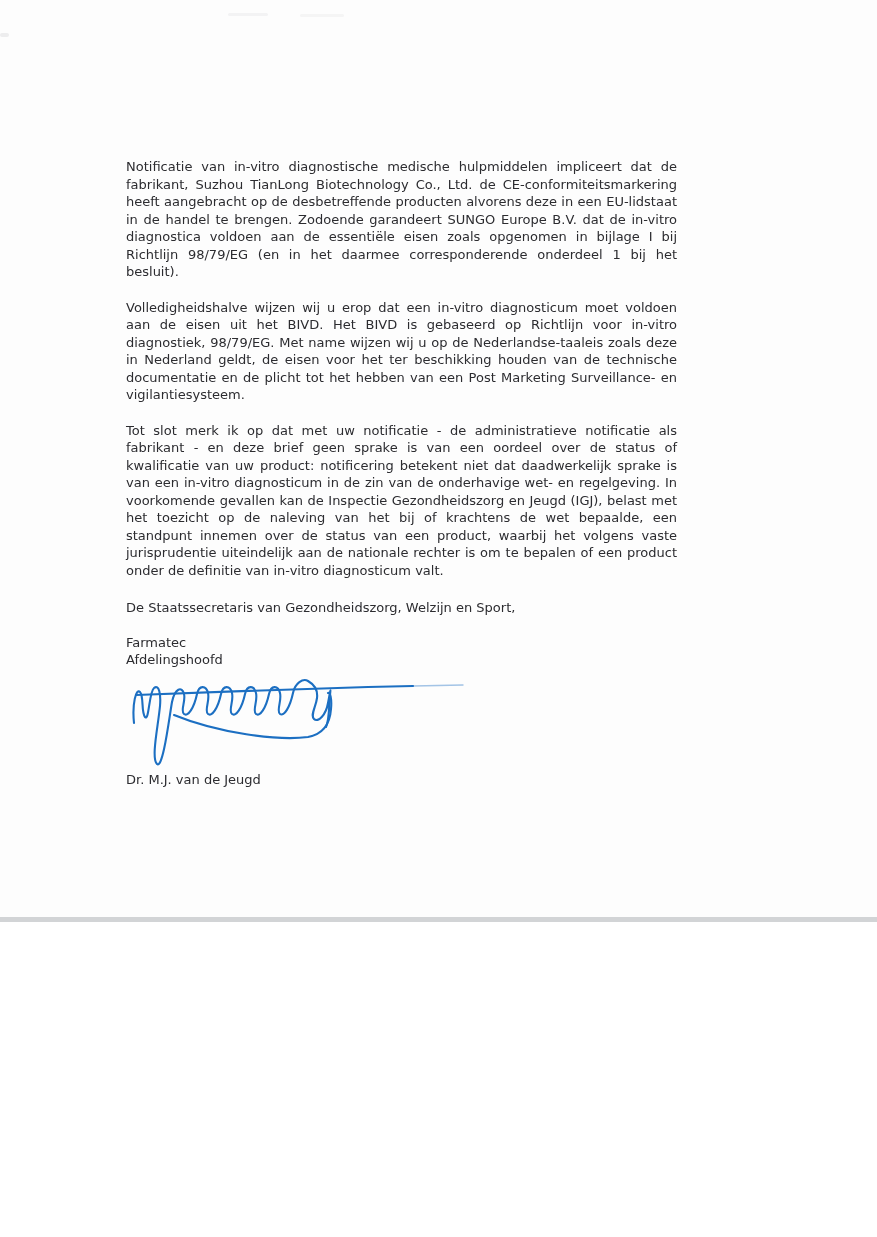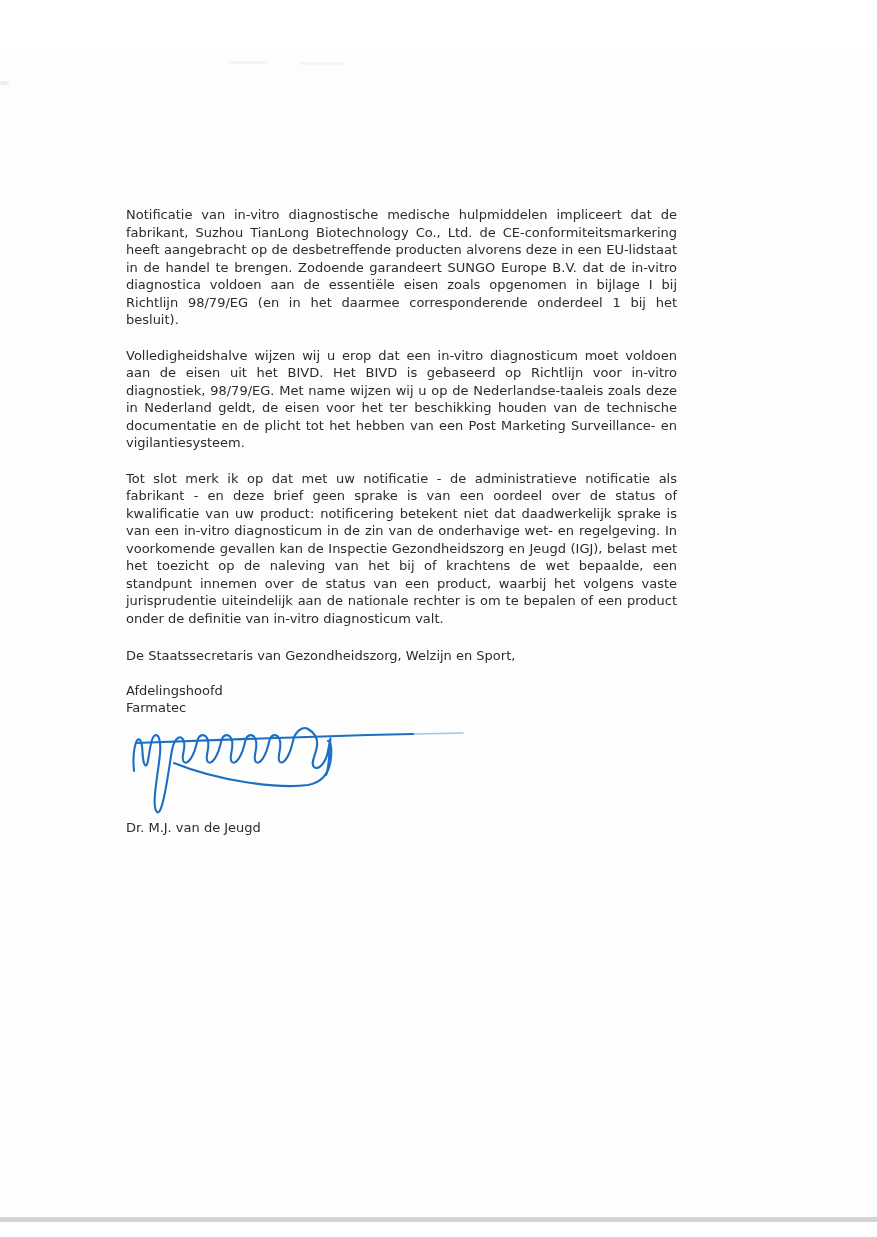--- a/index.html
+++ b/index.html
@@ -1,26 +1,25 @@
 <!DOCTYPE html>
 <html><head>
 <meta charset="utf-8">
 <style>
   * { box-sizing: border-box; }
   html, body { margin: 0; padding: 0; background: #ffffff; }
 
   .page {
     position: relative;
     width: 877px;
-    height: 1174px;
+    height: 922px;
     background: #fdfdfd;
     font-family: "DejaVu Sans", "Liberation Sans", sans-serif;
     color: #2c2c30;
     overflow: hidden;
-    margin-top: 48px;
   }
 
   .content {
     position: absolute;
     left: 126px;
     top: 158px;
     width: 551px;
     font-size: 13px;
     line-height: 17.5px;
   }
@@ -93,22 +92,22 @@
     <p class="para">Notificatie van in-vitro diagnostische medische hulpmiddelen impliceert dat de fabrikant, Suzhou TianLong Biotechnology Co., Ltd. de CE-conformiteitsmarkering heeft aangebracht op de desbetreffende producten alvorens deze in een EU-lidstaat in de handel te brengen. Zodoende garandeert SUNGO Europe B.V. dat de in-vitro diagnostica voldoen aan de essentiële eisen zoals opgenomen in bijlage I bij Richtlijn 98/79/EG (en in het daarmee corresponderende onderdeel 1 bij het besluit).</p>
 
     <p class="para">Volledigheidshalve wijzen wij u erop dat een in-vitro diagnosticum moet voldoen aan de eisen uit het BIVD. Het BIVD is gebaseerd op Richtlijn voor in-vitro diagnostiek, 98/79/EG. Met name wijzen wij u op de Nederlandse-taaleis zoals deze in Nederland geldt, de eisen voor het ter beschikking houden van de technische documentatie en de plicht tot het hebben van een Post Marketing Surveillance- en vigilantiesysteem.</p>
 
     <p class="para italic">Tot slot merk ik op dat met uw notificatie - de administratieve notificatie als fabrikant - en deze brief geen sprake is van een oordeel over de status of kwalificatie van uw product: notificering betekent niet dat daadwerkelijk sprake is van een in-vitro diagnosticum in de zin van de onderhavige wet- en regelgeving. In voorkomende gevallen kan de Inspectie Gezondheidszorg en Jeugd (IGJ), belast met het toezicht op de naleving van het bij of krachtens de wet bepaalde, een standpunt innemen over de status van een product, waarbij het volgens vaste jurisprudentie uiteindelijk aan de nationale rechter is om te bepalen of een product onder de definitie van in-vitro diagnosticum valt.</p>
 
     <div class="closing">
       <div class="line">De Staatssecretaris van Gezondheidszorg, Welzijn en Sport,</div>
 
       <div class="roles">
+        <div class="line">Farmatec</div>
         <div class="line">Afdelingshoofd</div>
-        <div class="line">Farmatec</div>
       </div>
 
       <div class="signature-wrap">
         <svg width="340" height="96" viewBox="0 0 340 96">
           <g class="sig-stroke" stroke="#1c6fc2">
 
             <path d="M6,50 C4,31 8,15 12,19 C16,23 13,39 17,44 C21,49 21,19 26,15 C31,11 33,21 32,33 C30,54 23,85 29,91 C35,96 41,46 44,29"></path>
 
             <path d="M44,29 C47,15 54,13 56,21 C58,28 52,38 56,41 C60,44 66,35 69,21 C71,12 78,12 80,20 C82,28 76,38 80,41 C84,44 90,35 93,21 C95,12 102,12 104,20 C106,28 100,38 104,41 C108,44 114,35 117,21 C119,12 126,12 128,20 C130,28 124,38 128,41 C132,44 138,35 141,21 C143,12 150,12 152,20 C154,28 148,38 152,41 C156,44 162,34 165,20 C167,10 175,5 180,8 C187,12 190,17 189,25 C188,34 182,42 186,46 C190,50 198,42 200,30 C202,20 203,12 202,22 C201,36 201,48 198,54"></path>
 

